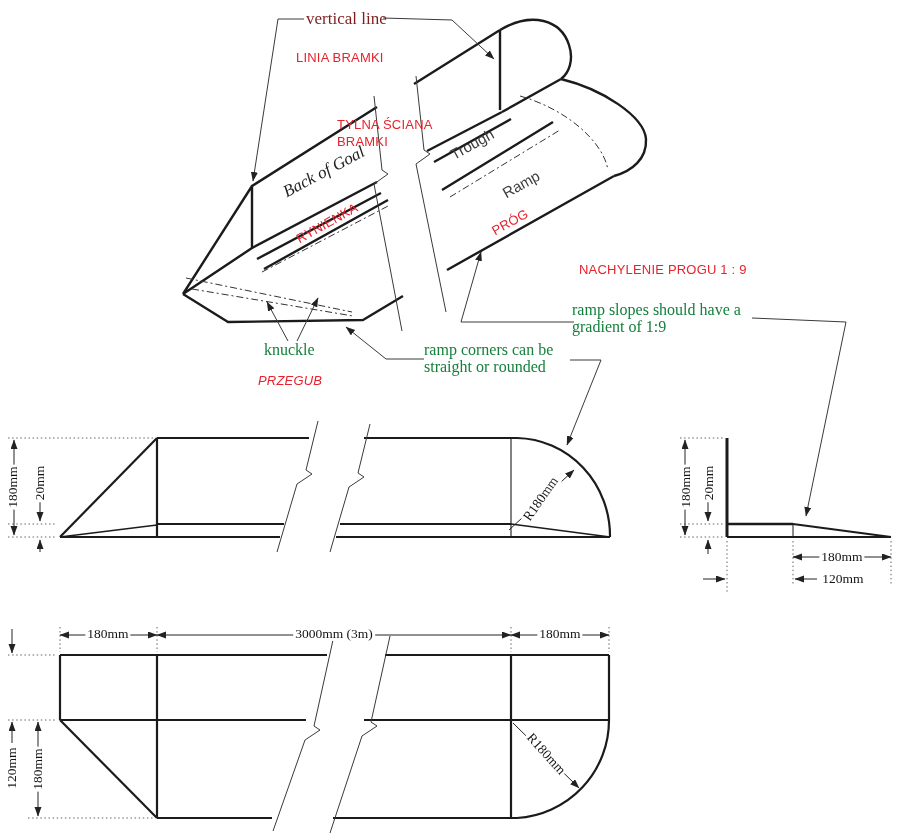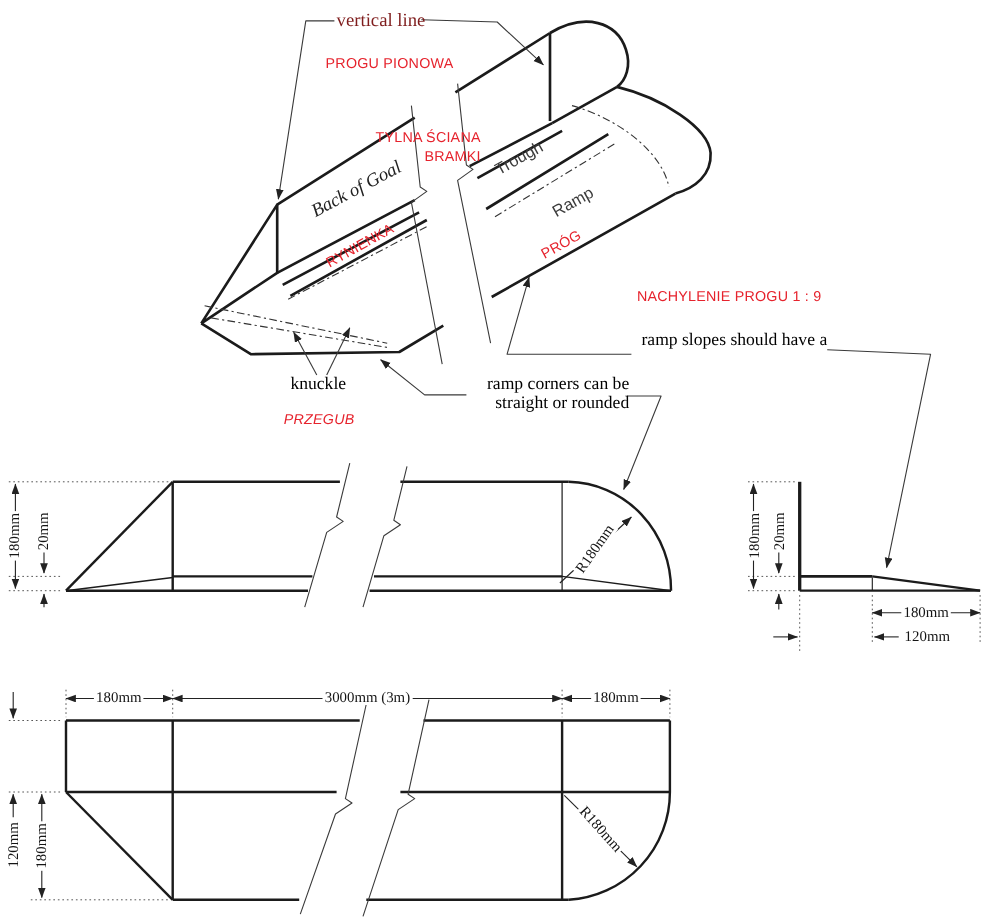--- a/index.html
+++ b/index.html
@@ -1,28 +1,28 @@
 <!DOCTYPE html>
 <html><head>
 <meta charset="utf-8">
 <style>
   :root { --green:#22c35a; --red:#e6232d; --ink:#1b1b1b; }
   html,body { margin:0; padding:0; background:#fff; }
   .stage { position:relative; width:900px; height:840px; background:#fff; overflow:hidden; }
   .stage svg { position:absolute; left:0; top:0; }
   .lbl { position:absolute; white-space:nowrap; }
   .t-title { font:bold 54px "Liberation Sans", sans-serif; color:var(--green); letter-spacing:2px; }
-  .t-en { font:16px "Liberation Serif", serif; color:#000000; line-height:17px; }
+  .t-en { font:16px "Liberation Serif", serif; color:#15803d; line-height:17px; }
   .t-en-lg { font:17px "Liberation Serif", serif; color:#7f1d1d; }
   .t-red { font:13px "Liberation Sans", sans-serif; color:var(--red); letter-spacing:.2px; line-height:17px; }
   .t-face { font:15px "Liberation Sans", sans-serif; color:#3c3c3c; }
   .t-goal { font:italic 17px "Liberation Serif", serif; color:#222; }
   .t-dim { font:13.5px "Liberation Serif", serif; color:#141414; background:#fff; padding:0 2px; line-height:1.05; }
   .ctr { transform:translate(-50%,-50%); }
-  .tc { text-align:right; }
+  .tc { text-align:left; }
 </style>
 </head>
 <body>
 
 <div class="stage">
 
   <svg width="900" height="840" viewBox="0 0 900 840">
     <defs>
       <marker id="ah" markerWidth="10" markerHeight="8" refX="9" refY="3.5" orient="auto-start-reverse" markerUnits="userSpaceOnUse">
         <path d="M0,0 L9.5,3.5 L0,7 Z" fill="#222"></path>
@@ -126,21 +126,21 @@
       <path marker-end="url(#ah)" d="M297,341 L318,298"></path>
       <path marker-end="url(#ah)" d="M424,359 L386,359 L346,327"></path>
       <path marker-end="url(#ah)" d="M570,360 L601,360 L567,445"></path>
       <path marker-end="url(#ah)" d="M574,322 L461,322 L481,252"></path>
       <path marker-end="url(#ah)" d="M752,318 L846,322 L806,516"></path>
     </g>
   </svg>
 
 
   <div class="lbl t-en-lg" style="left:306px;top:9px;">vertical line</div>
-  <div class="lbl t-red" style="left:296px;top:49px;">PROGU PIONOWA</div>
+  <div class="lbl t-red" style="left:296px;top:49px;">LINIA BRAMKI</div>
 
   <div class="lbl t-red tc" style="left:337px;top:116px;width:100px;">
     <div>TYLNA ŚCIANA</div>
     <div>BRAMKI</div>
   </div>
 
   <div class="lbl t-goal" style="left:324px;top:172px;transform:translate(-50%,-50%) rotate(-28deg);">Back of Goal</div>
   <div class="lbl t-face" style="left:472px;top:144px;transform:translate(-50%,-50%) rotate(-29deg);">Trough</div>
   <div class="lbl t-face" style="left:521px;top:184px;transform:translate(-50%,-50%) rotate(-29deg);">Ramp</div>
   <div class="lbl t-red" style="left:327px;top:223px;transform:translate(-50%,-50%) rotate(-29deg);">RYNIENKA</div>
@@ -150,20 +150,21 @@
   <div class="lbl t-red" style="left:258px;top:372px;font-style:italic;">PRZEGUB</div>
 
   <div class="lbl t-en tc" style="left:424px;top:341px;width:148px;">
     <div>ramp corners can be</div>
     <div>straight or rounded</div>
   </div>
 
   <div class="lbl t-red" style="left:579px;top:261px;">NACHYLENIE PROGU 1 : 9</div>
   <div class="lbl t-en tc" style="left:572px;top:301px;width:180px;">
     <div>ramp slopes should have a</div>
+    <div>gradient of 1:9</div>
   </div>
 
   <div class="lbl t-dim" style="left:13px;top:487px;transform:translate(-50%,-50%) rotate(-90deg);">180mm</div>
   <div class="lbl t-dim" style="left:40px;top:483px;transform:translate(-50%,-50%) rotate(-90deg);">20mm</div>
   <div class="lbl t-dim" style="left:541px;top:499px;transform:translate(-50%,-50%) rotate(-55deg);">R180mm</div>
 
   <div class="lbl t-dim" style="left:686px;top:487px;transform:translate(-50%,-50%) rotate(-90deg);">180mm</div>
   <div class="lbl t-dim" style="left:709px;top:483px;transform:translate(-50%,-50%) rotate(-90deg);">20mm</div>
   <div class="lbl t-dim ctr" style="left:842px;top:557px;">180mm</div>
   <div class="lbl t-dim ctr" style="left:843px;top:579px;">120mm</div>

